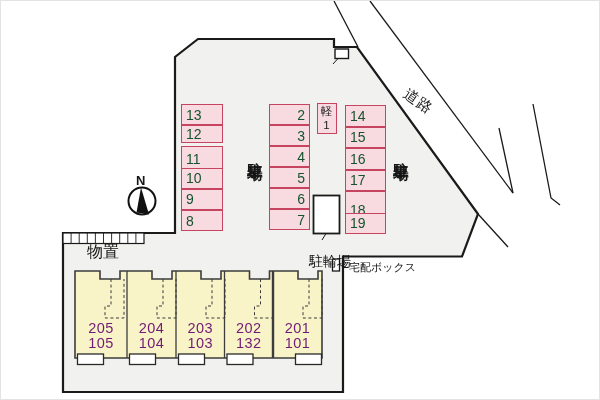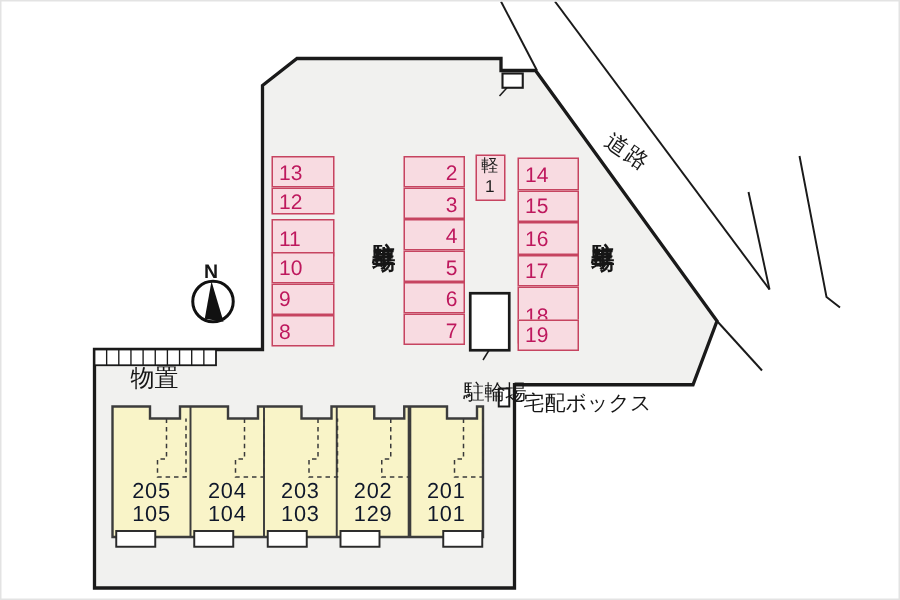--- a/index.html
+++ b/index.html
@@ -7,34 +7,34 @@
     position:relative;width:600px;height:400px;overflow:hidden;
     background:#ffffff;border:1px solid #e3e3e3;box-sizing:border-box;
     font-family:"Liberation Sans","DejaVu Sans",sans-serif;color:#161616;
   }
   .canvas svg{position:absolute;left:0;top:0;}
   .lbl{position:absolute;white-space:nowrap;color:#161616;}
   .vert{writing-mode:vertical-rl;text-orientation:upright;letter-spacing:2px;
         font-weight:600;font-size:15px;}
   .stall{
     position:absolute;box-sizing:border-box;background:#f8dbe1;
-    border:1.2px solid #c64460;font-size:14px;color:#be185d;
+    border:1.2px solid #c64460;font-size:14px;color:#14532d;
     display:flex;align-items:center;overflow:hidden;
   }
   .stall.align-left{justify-content:flex-start;padding-left:4px;}
   .stall.align-right{justify-content:flex-end;padding-right:4px;}
   .kei{
     position:absolute;box-sizing:border-box;background:#f8dbe1;
     border:1.2px solid #c64460;left:315.5px;top:102px;width:20px;height:31px;
     font-size:11.5px;line-height:1.2;text-align:center;color:#1c1c1c;
     display:flex;flex-direction:column;justify-content:center;
   }
   .unit-label{
     position:absolute;text-align:center;font-size:14.5px;line-height:1.05;
-    color:#0f172a;letter-spacing:0.5px;
+    color:#701a75;letter-spacing:0.5px;
   }
   .road{font-size:15px;letter-spacing:1px;transform:rotate(34deg);transform-origin:center;}
   .small-jp{font-size:14px;}
   .north{font-size:13px;font-weight:bold;}
 </style>
 </head>
 <body>
 
 <div class="canvas">
 
@@ -128,29 +128,29 @@
       <div class="unit-label" style="left: 126px; top: 320px; width: 49px;">
         <div>204</div>
         <div>104</div>
       </div>
       <div class="unit-label" style="left: 175px; top: 320px; width: 48.5px;">
         <div>203</div>
         <div>103</div>
       </div>
       <div class="unit-label" style="left: 223.5px; top: 320px; width: 48.5px;">
         <div>202</div>
-        <div>129</div>
+        <div>132</div>
       </div>
       <div class="unit-label" style="left: 272px; top: 320px; width: 49px;">
         <div>201</div>
         <div>101</div>
       </div>
     </div>
 
   <div class="lbl road" style="left:401px;top:91px;">道路</div>
   <div class="lbl vert" style="left:244px;top:149px;">駐車場</div>
   <div class="lbl vert" style="left:390px;top:149px;">駐車場</div>
   <div class="lbl small-jp" style="left:308px;top:252px;">駐輪場</div>
-  <div class="lbl" style="left:348px;top:259px;font-size:14px;">宅配ボックス</div>
+  <div class="lbl" style="left:348px;top:259px;font-size:11px;">宅配ボックス</div>
   <div class="lbl" style="left:86px;top:241px;font-size:16px;">物置</div>
   <div class="lbl north" style="left:135px;top:172px;">N</div>
 
 </div>
 
 </body></html>

